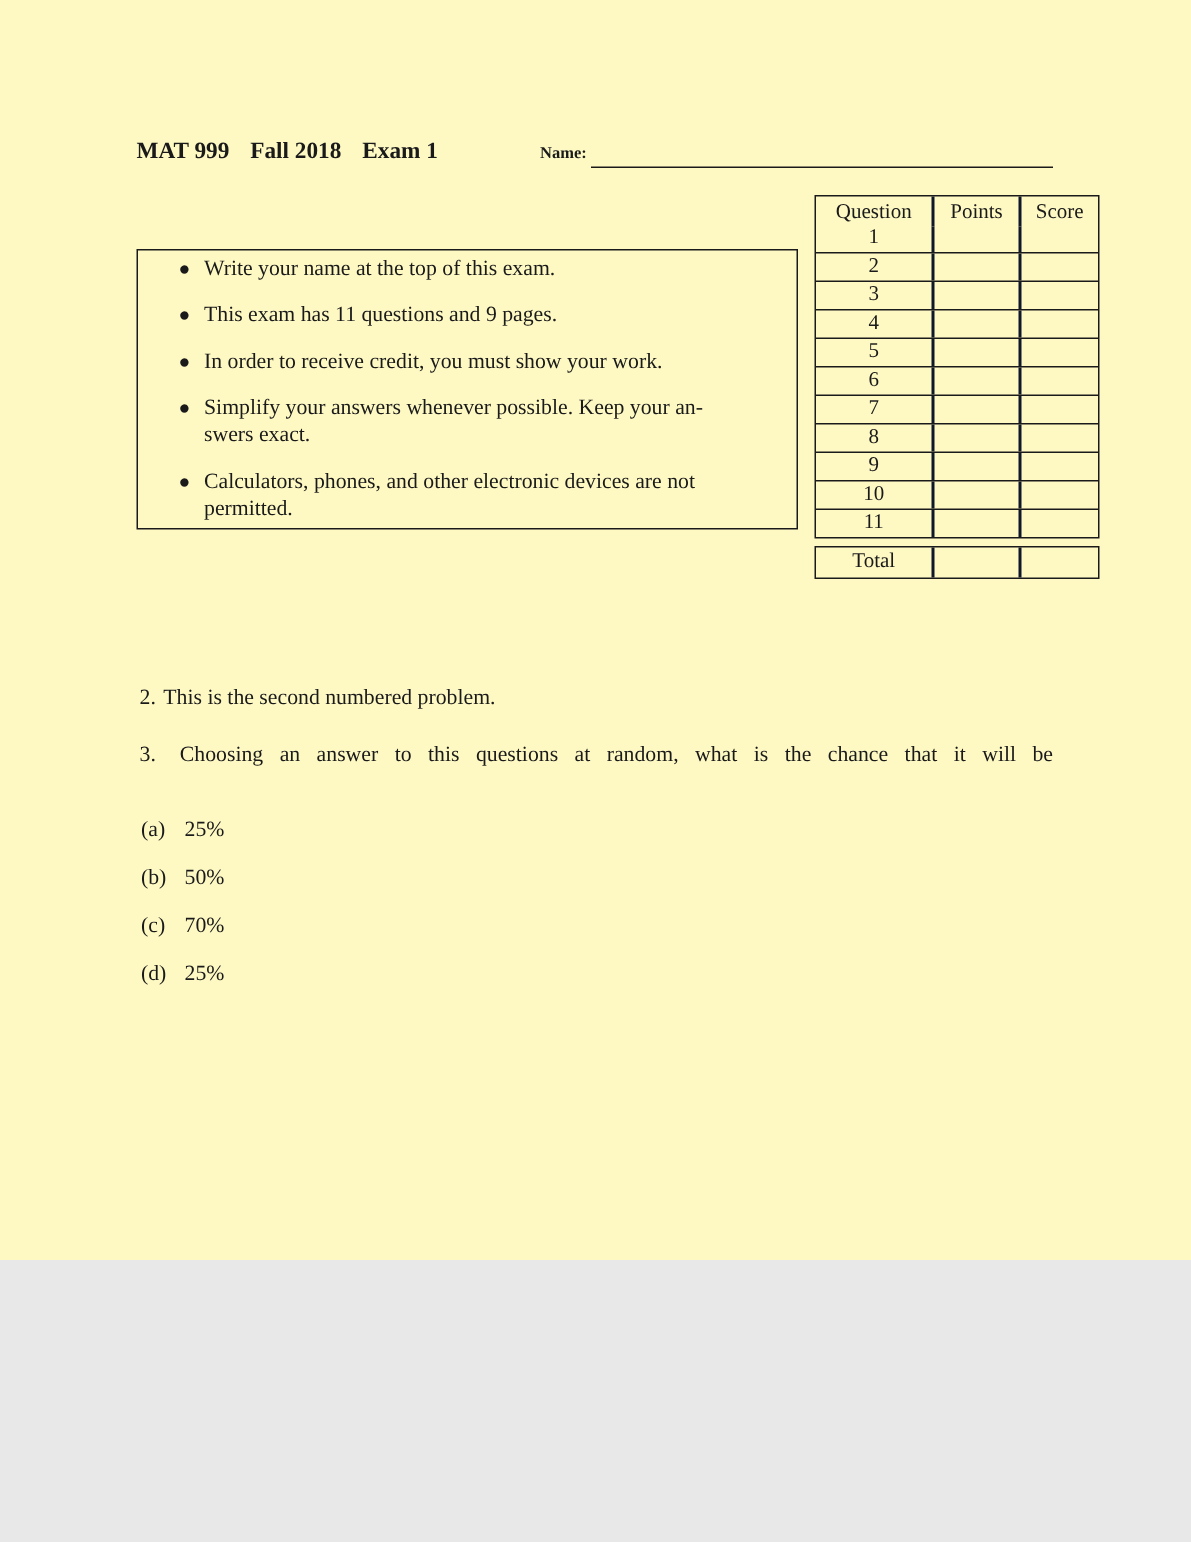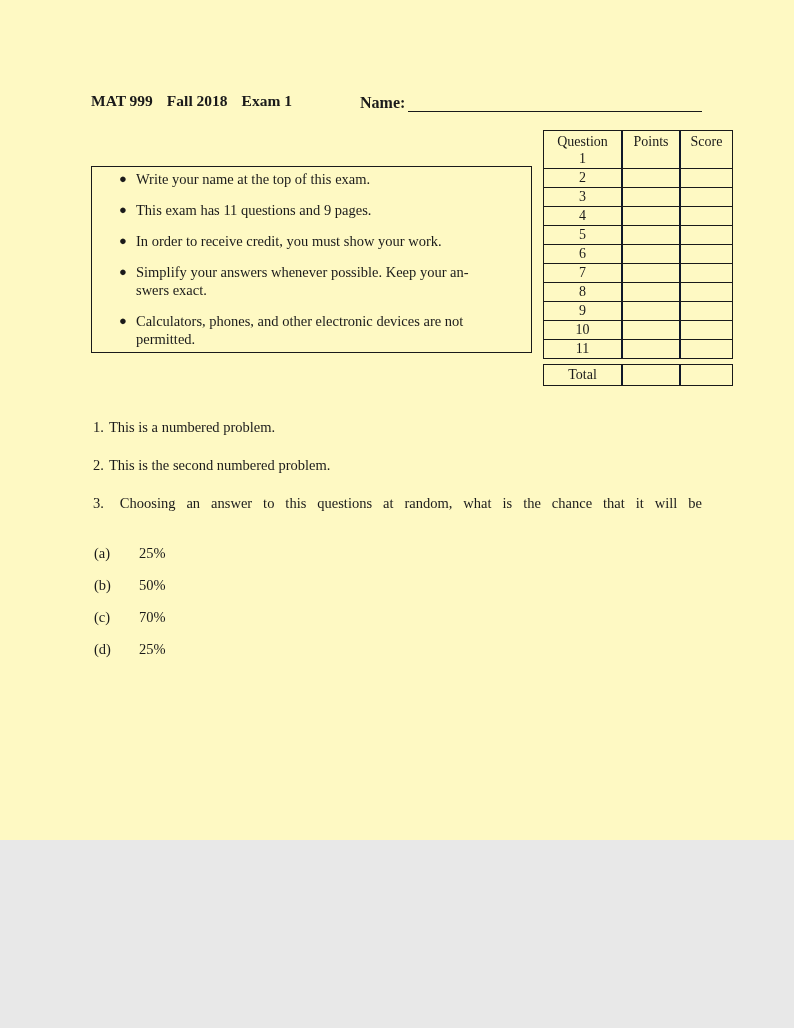--- a/index.html
+++ b/index.html
@@ -26,21 +26,21 @@
   .exam-title .seg { margin-right: 14px; }
   .exam-title .seg:last-child { margin-right: 0; }
   .name-row {
     position: absolute;
     left: 360px;
     top: 92px;
     width: 342px;
     display: flex;
     align-items: flex-end;
   }
-  .name-label { font-size: 16px; font-weight: bold; line-height: 19px; }
+  .name-label { font-size: 11px; font-weight: bold; line-height: 19px; }
   .name-line {
     flex: 1;
     height: 19px;
     border-bottom: 1.2px solid #1a1a1a;
     margin-left: 3px;
   }
 
   
   .instructions-box {
     position: absolute;
@@ -109,21 +109,21 @@
 
   
   .choices {
     position: absolute;
     left: 94px;
     top: 545px;
     font-size: 14.5px;
   }
   .choice { height: 17px; line-height: 17px; margin-bottom: 15px; }
   .choice-label { display: inline-block; width: 23px; }
-  .choice-value { margin-left: 22px; }
+  .choice-value { margin-left: 6px; }
 
   
   .page-footer {
     position: absolute;
     top: 933px;
     right: 91px;
     font-size: 14.5px;
   }
 </style>
 </head>
@@ -227,23 +227,20 @@
     </div>
   </div>
   <div class="total-table">
     <div class="trow total-row">
       <div class="tc c1">Total</div>
       <div class="tc c2"></div>
       <div class="tc c3"></div>
     </div>
   </div>
 
-  <div class="problem" id="problem-1">
-    <span class="pnum">1.</span><span>This is a numbered problem.</span>
-  </div>
   <div class="problem" id="problem-2">
     <span class="pnum">2.</span><span>This is the second numbered problem.</span>
   </div>
   <div class="problem" id="problem-3">
     <div class="jline">
       <span class="pnum">3.</span> <span>Choosing an answer to this questions at random, what is the chance that it will be</span>
     </div>
   </div>
 
   <div class="choices">

